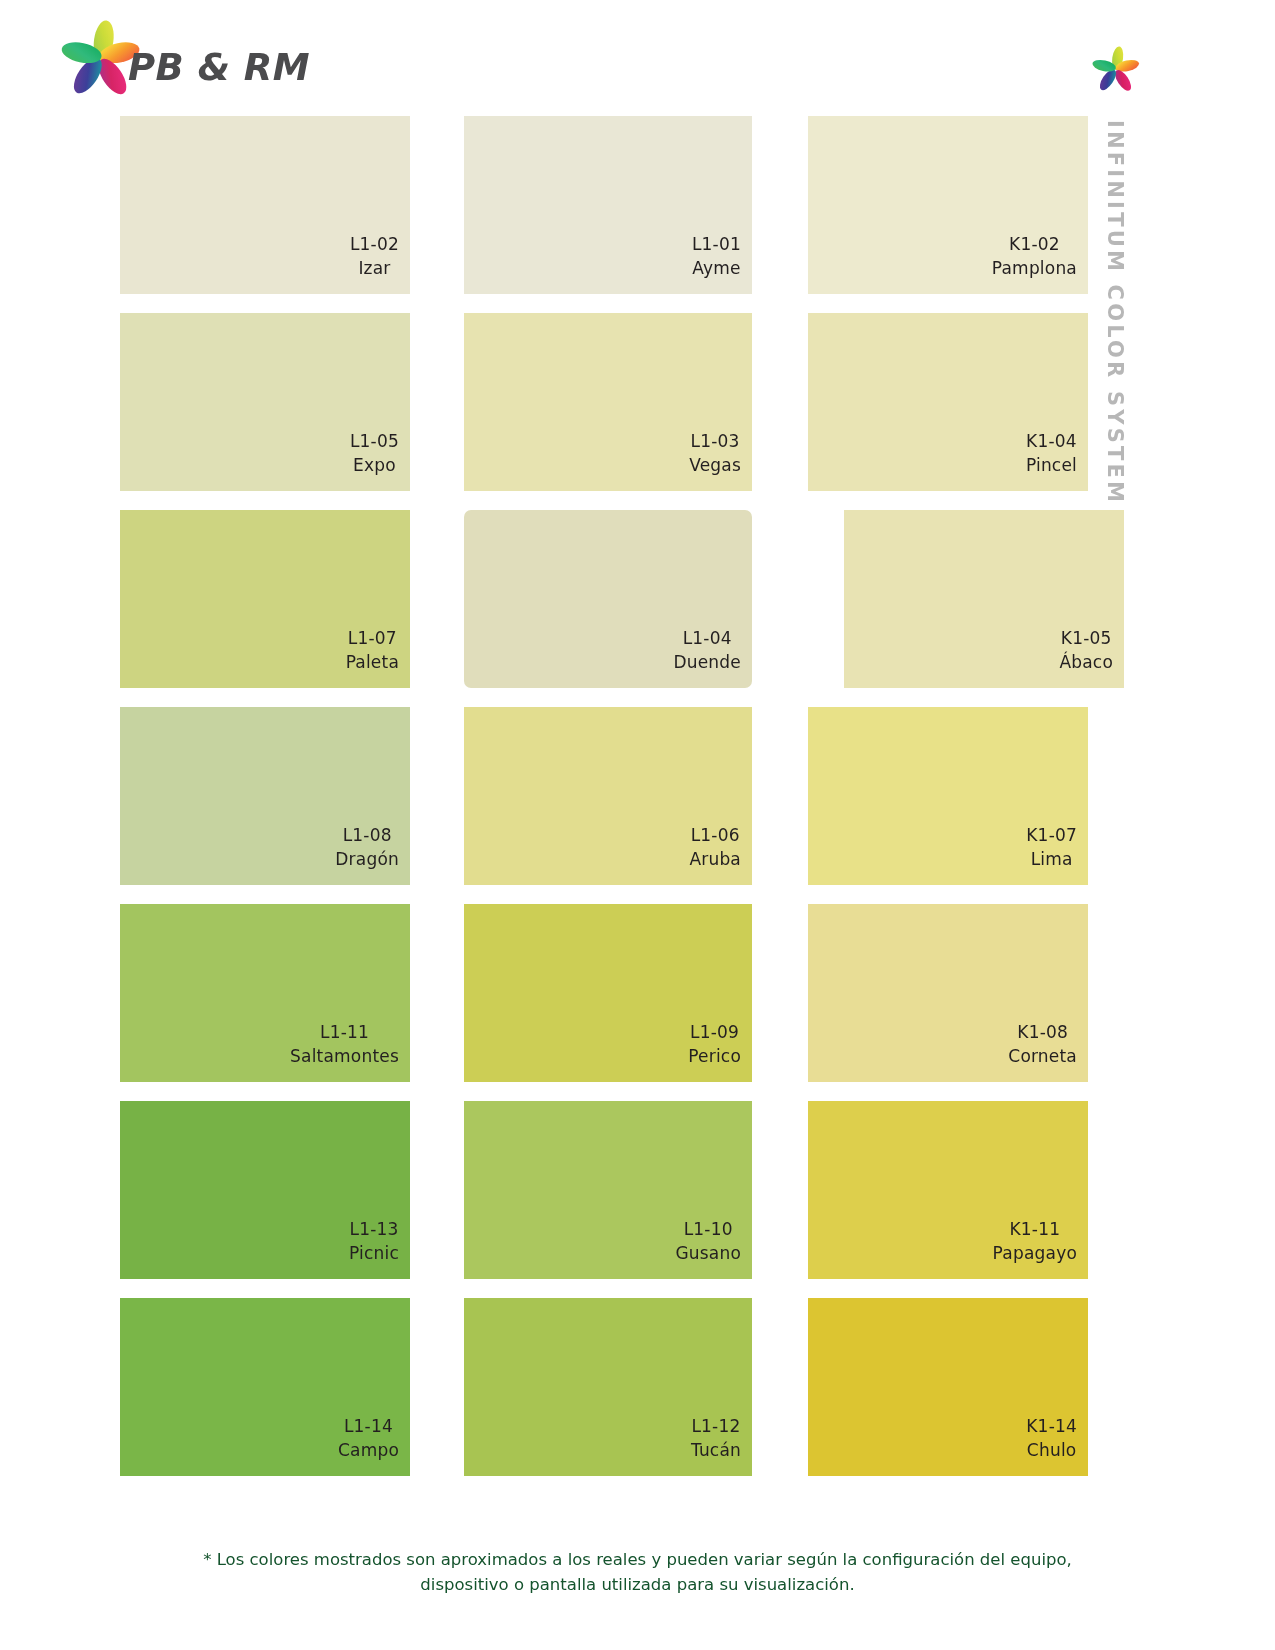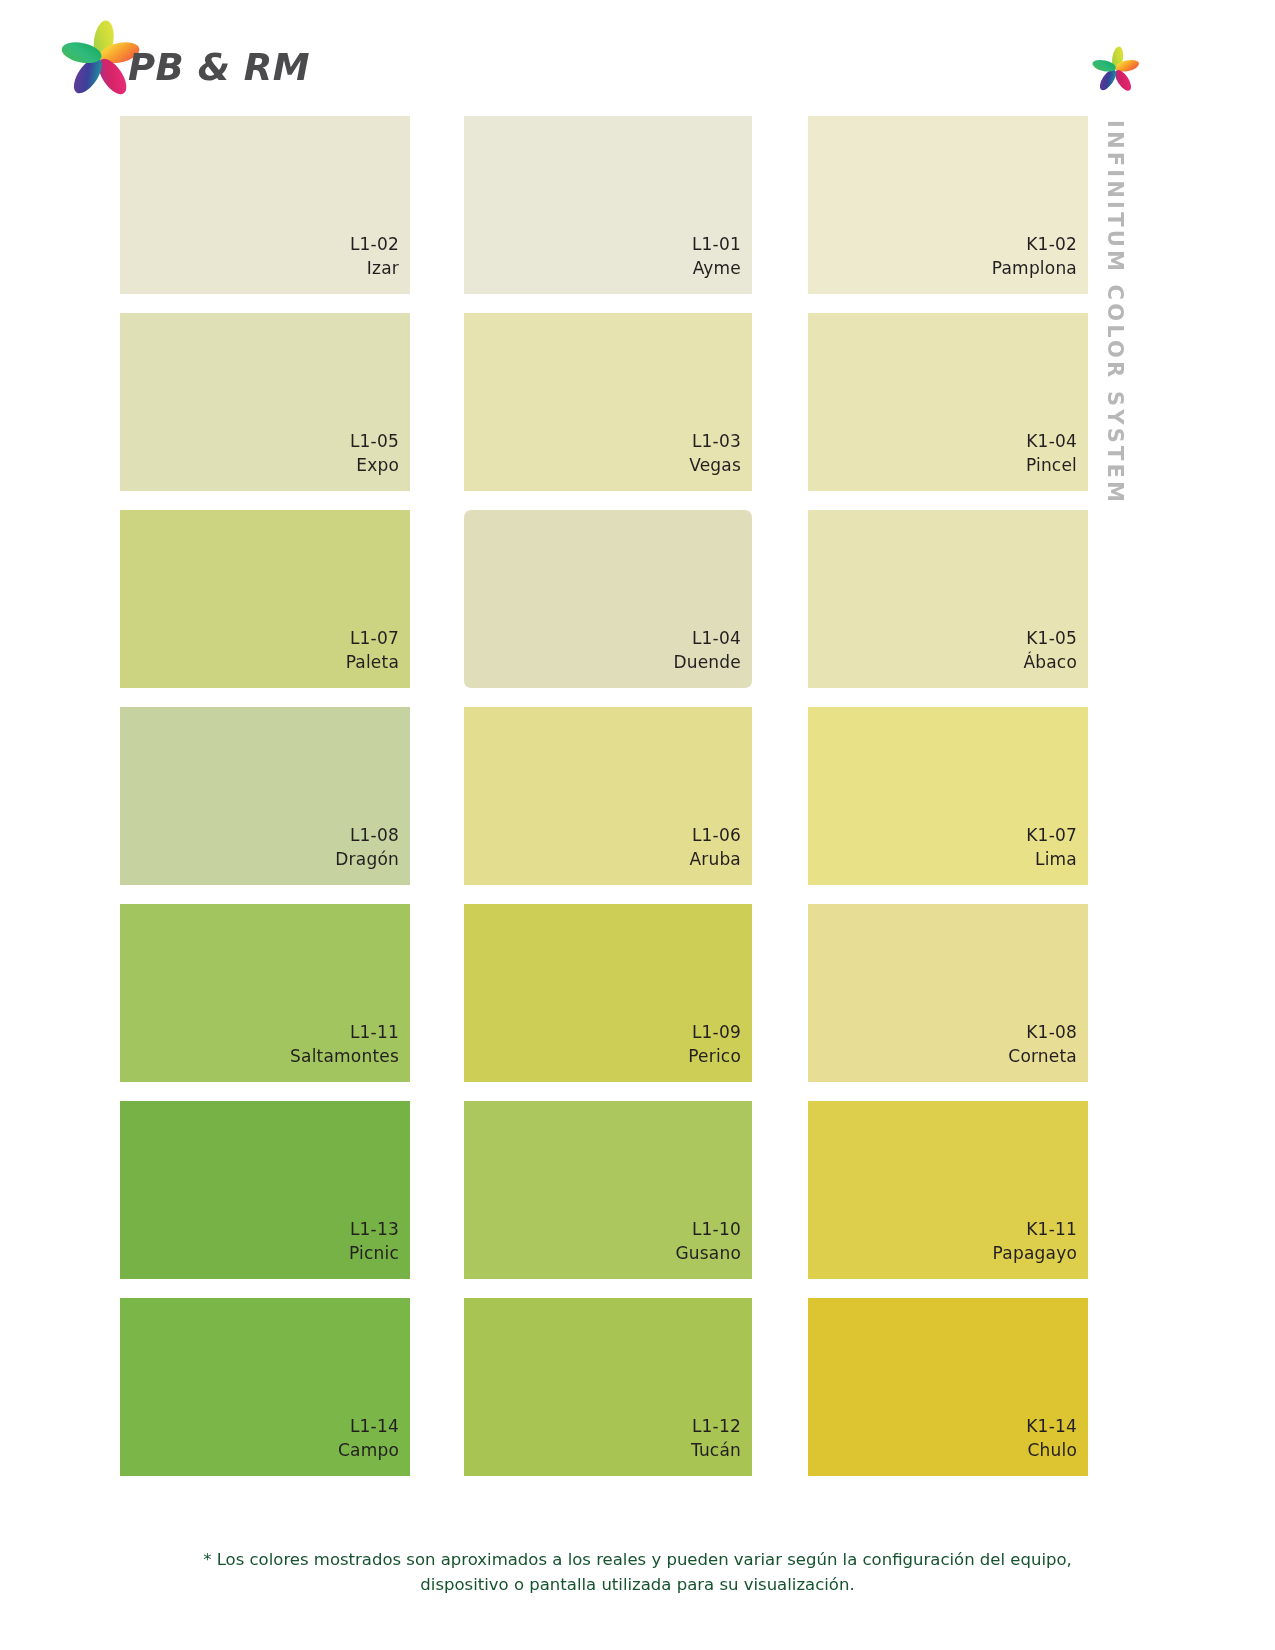--- a/index.html
+++ b/index.html
@@ -91,21 +91,21 @@
     box-sizing: border-box;
   }
   .swatch.col-0 { left: 0px;   width: 290px; }
   .swatch.col-1 { left: 344px; width: 288px; }
   .swatch.col-2 { left: 688px; width: 280px; }
 
   .swatch-text {
     position: absolute;
     right: 11px;
     bottom: 14px;
-    text-align: right;
+    text-align: center;
     line-height: 1.38;
   }
   .swatch-code {
     font-family: "DejaVu Sans", sans-serif;
     font-size: 17px;
     color: #231f20;
     letter-spacing: 0.2px;
   }
   .swatch-name {
     font-family: "DejaVu Sans", sans-serif;
@@ -238,21 +238,21 @@
           <div class="swatch-code">L1-07</div>
           <div class="swatch-name">Paleta</div>
         </div>
       </div>
       <div class="swatch col-1" style="background: rgb(224, 221, 187); border-radius: 7px;">
         <div class="swatch-text">
           <div class="swatch-code">L1-04</div>
           <div class="swatch-name">Duende</div>
         </div>
       </div>
-      <div class="swatch col-2" style="background: rgb(232, 227, 179);">
+      <div class="swatch col-2" style="background: rgb(232, 227, 179); margin-left: 36px;">
         <div class="swatch-text">
           <div class="swatch-code">K1-05</div>
           <div class="swatch-name">Ábaco</div>
         </div>
       </div>
     </div>
     <div class="swatch-row">
       <div class="swatch col-0" style="background: rgb(198, 211, 160);">
         <div class="swatch-text">
           <div class="swatch-code">L1-08</div>

